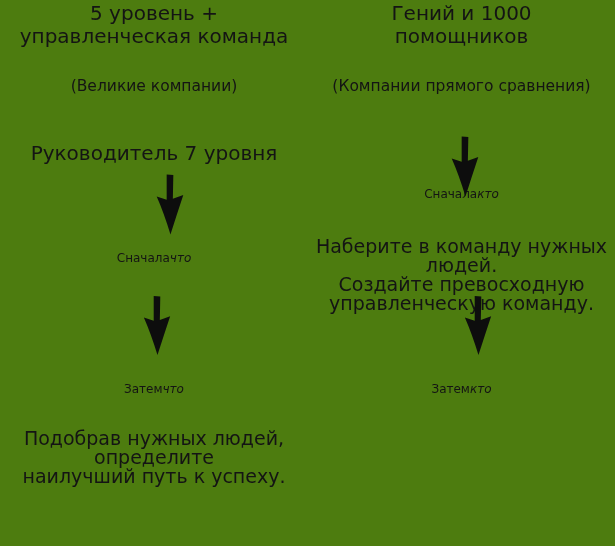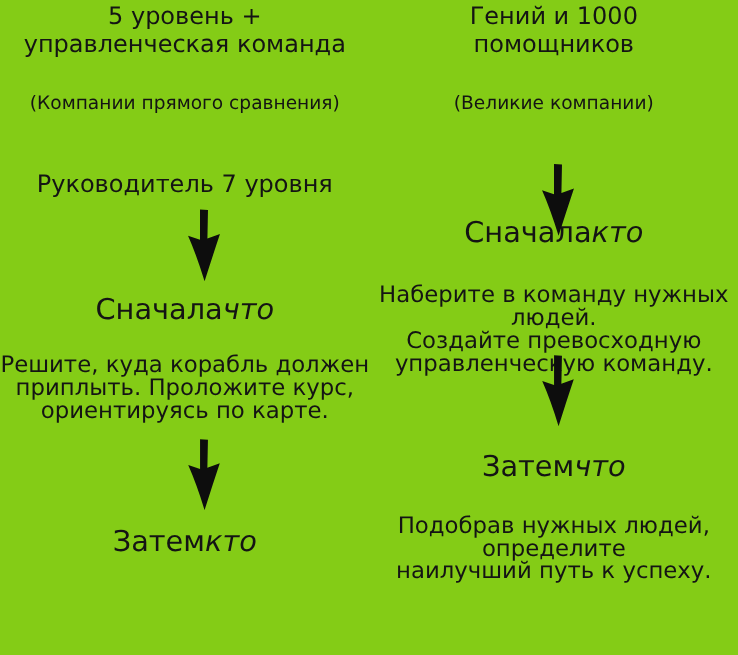--- a/index.html
+++ b/index.html
@@ -4,21 +4,21 @@
 <style>
   html, body {
     margin: 0;
     padding: 0;
     background: #ffffff;
   }
   .canvas {
     position: relative;
     width: 615px;
     height: 546px;
-    background: #84cc16;
+    background: #4d7c0f;
     color: #141414;
     font-family: "DejaVu Sans", "Liberation Sans", sans-serif;
     overflow: hidden;
   }
   .diagram {
     display: grid;
     grid-template-columns: 308px 307px;
     grid-template-rows: 75px 60px 38px 64px 58px 70px 62px 63px 56px;
     width: 615px;
     height: 546px;
@@ -39,21 +39,21 @@
     font-size: 15.5px;
     line-height: 18px;
     padding-top: 2px;
   }
   .leader {
     font-size: 20px;
     line-height: 23px;
     padding-top: 7px;
   }
   .step-heading {
-    font-size: 24px;
+    font-size: 12px;
     line-height: 23px;
   }
   .step-row-1 { padding-top: 10px; }
   .step-row-2 { padding-top: 13px; text-align: center; }
   .step-heading .word-em { font-style: italic; }
   .body-text {
     font-size: 19px;
     line-height: 19px;
     white-space: pre-line;
   }
@@ -72,22 +72,22 @@
 <body>
 
 <div class="canvas">
   <div class="diagram">
 
     <div class="cell col-title">5 уровень +
 управленческая команда</div>
     <div class="cell col-title">Гений и 1000
 помощников</div>
 
+    <div class="cell subtitle">(Великие компании)</div>
     <div class="cell subtitle">(Компании прямого сравнения)</div>
-    <div class="cell subtitle">(Великие компании)</div>
 
     <div class="cell leader">Руководитель 7 уровня</div>
 
     <div class="cell arrow-wrap nudge-left">
       <svg width="38" height="64" viewBox="0 0 40 66" aria-hidden="true">
         <path d="M16.5 1 L23.5 1.5 L23 26.5 L34 22.5 Q27.5 42 20.5 64 Q13.5 41 6 24 L16.5 27.5 Z" fill="#0d0d0d"></path>
       </svg>
     </div>
     <div class="cell arrow-wrap nudge-right">
       <svg width="38" height="64" viewBox="0 0 40 66" aria-hidden="true">
@@ -100,23 +100,20 @@
         <span class="word-em">кто</span>
     </div>
     <div class="cell step-heading step-row-1">
       <span>Сначала </span>
         <span class="word-em">что</span>
     </div>
 
     <div class="cell body-text">Наберите в команду нужных людей.
 Создайте превосходную
 управленческую команду.</div>
-    <div class="cell body-text">Решите, куда корабль должен
-приплыть. Проложите курс,
-ориентируясь по карте.</div>
 
     <div class="cell arrow-wrap nudge-left">
       <svg width="38" height="62" viewBox="0 0 40 66" aria-hidden="true">
         <path d="M16.5 1 L23.5 1.5 L23 26.5 L34 22.5 Q27.5 42 20.5 64 Q13.5 41 6 24 L16.5 27.5 Z" fill="#0d0d0d"></path>
       </svg>
     </div>
     <div class="cell arrow-wrap nudge-right">
       <svg width="38" height="62" viewBox="0 0 40 66" aria-hidden="true">
         <path d="M16.5 1 L23.5 1.5 L23 26.5 L34 22.5 Q27.5 42 20.5 64 Q13.5 41 6 24 L16.5 27.5 Z" fill="#0d0d0d"></path>
       </svg>

